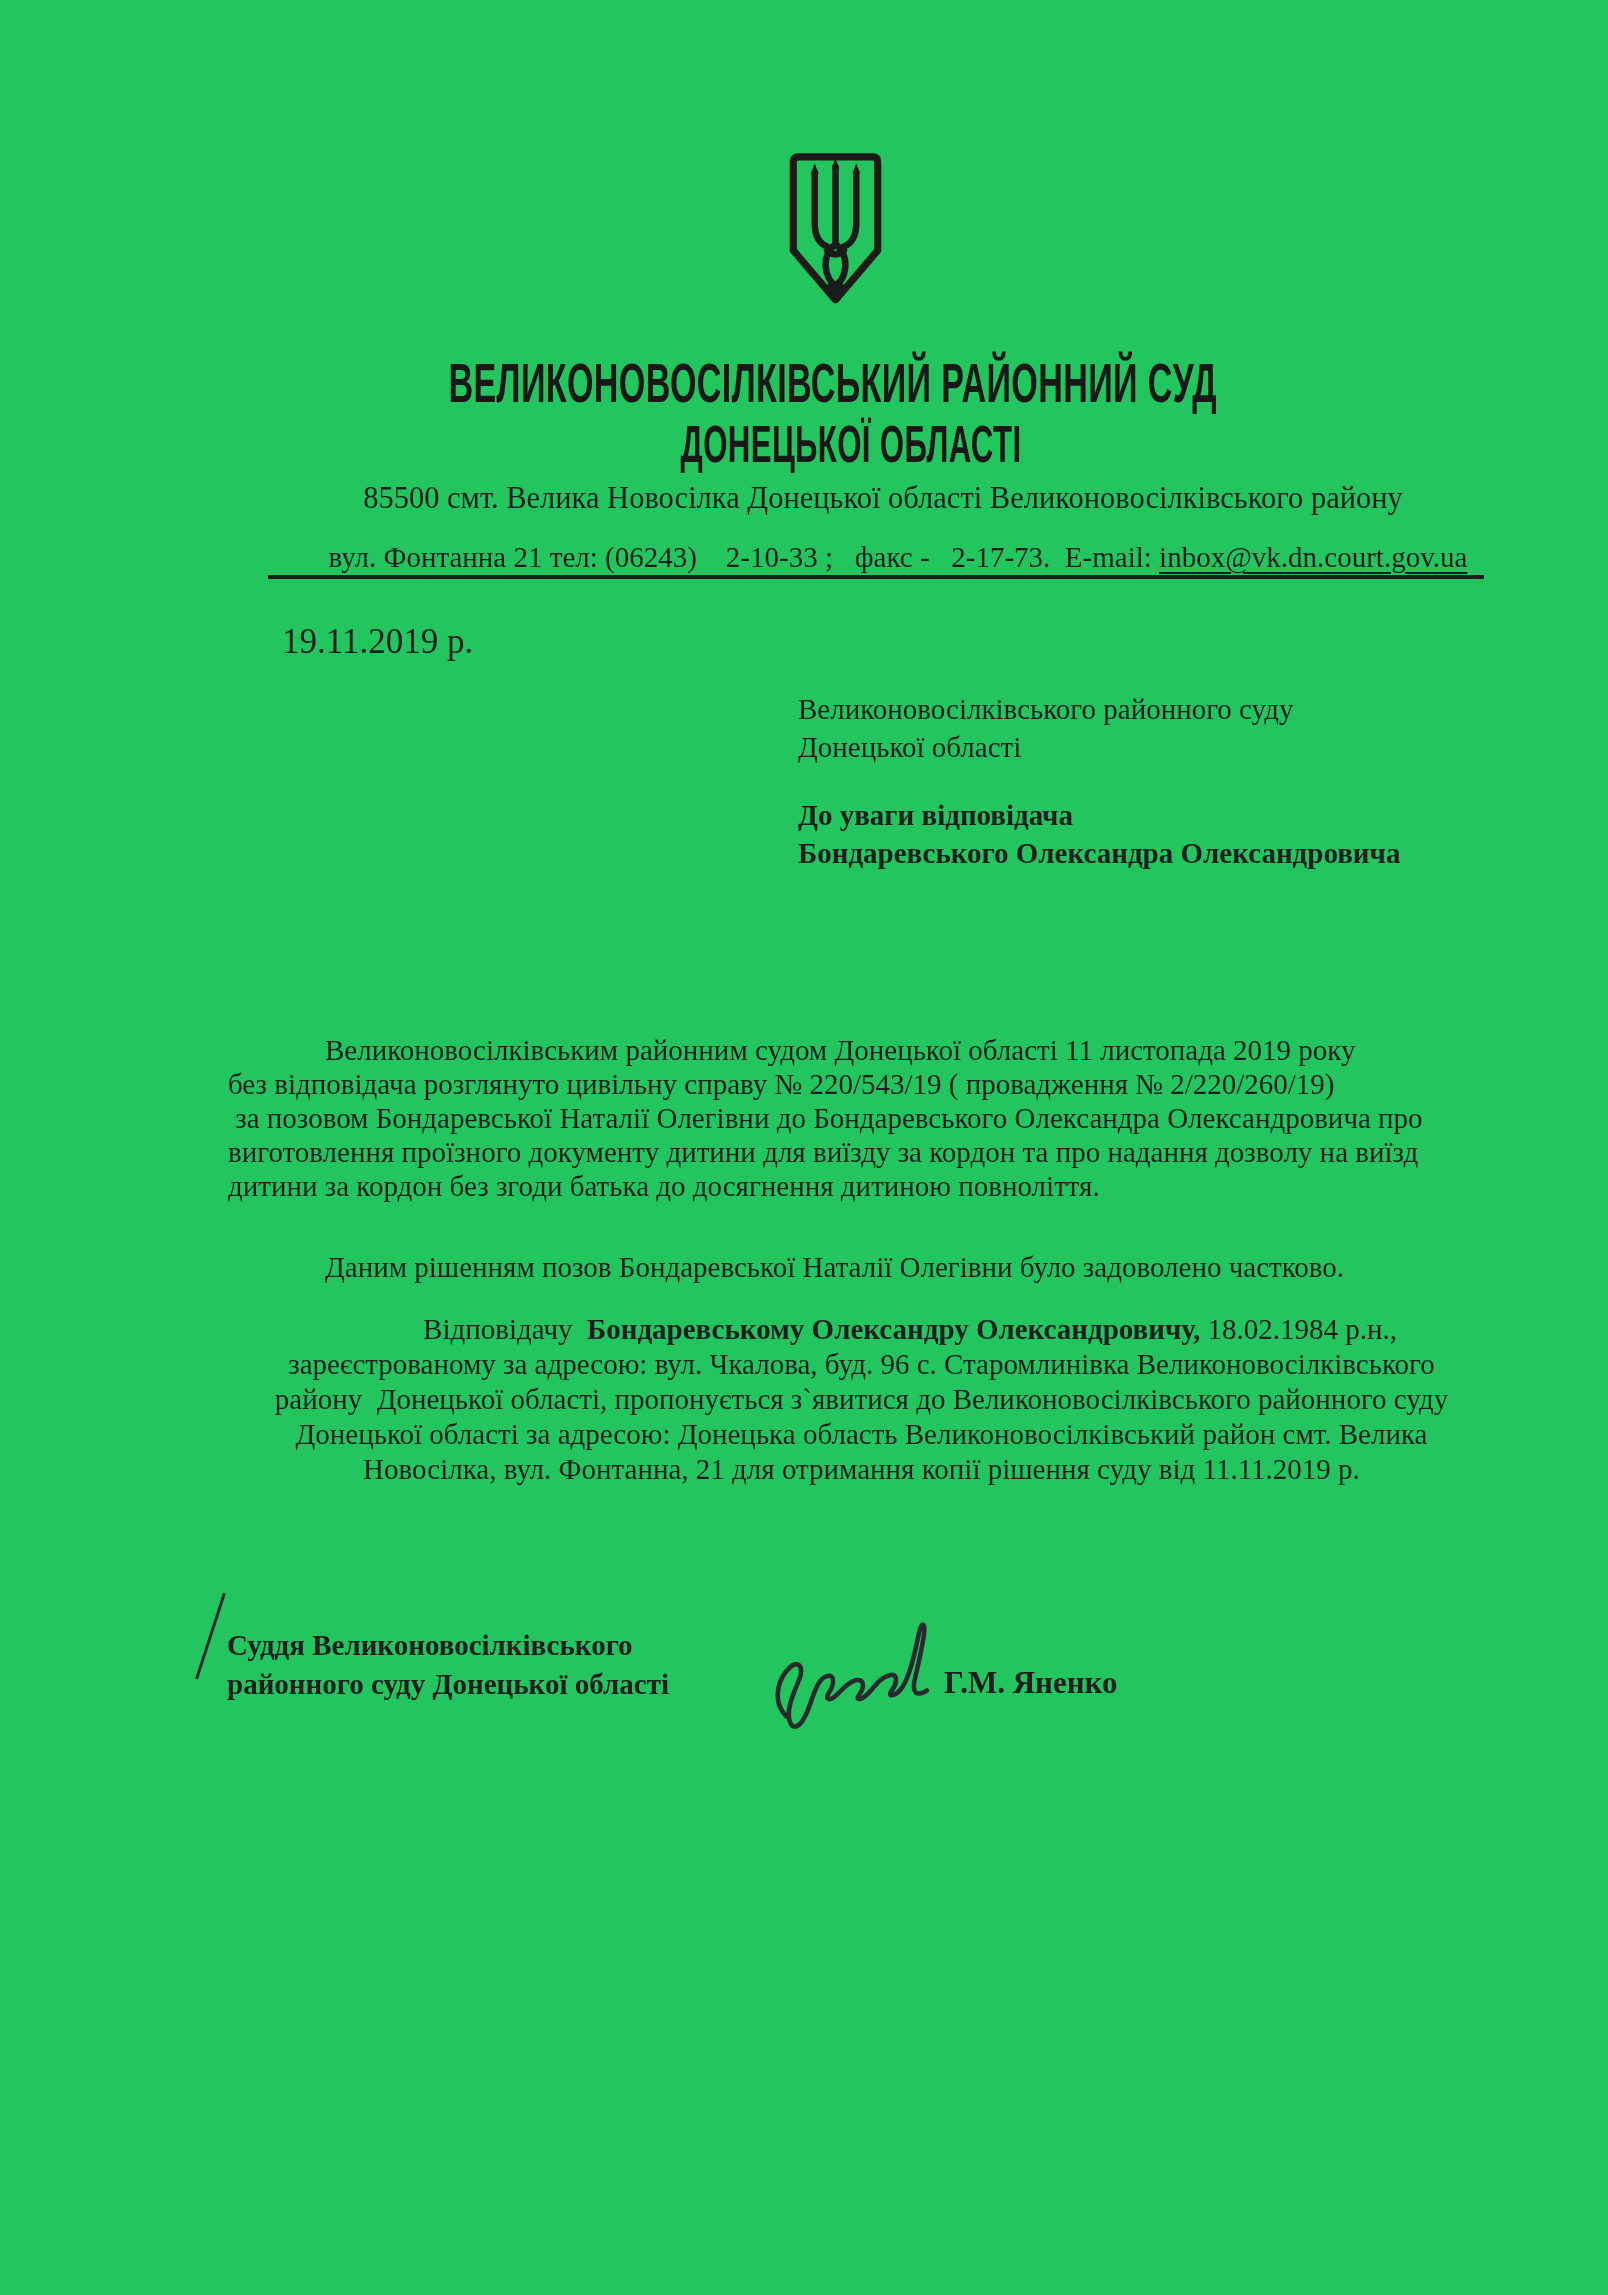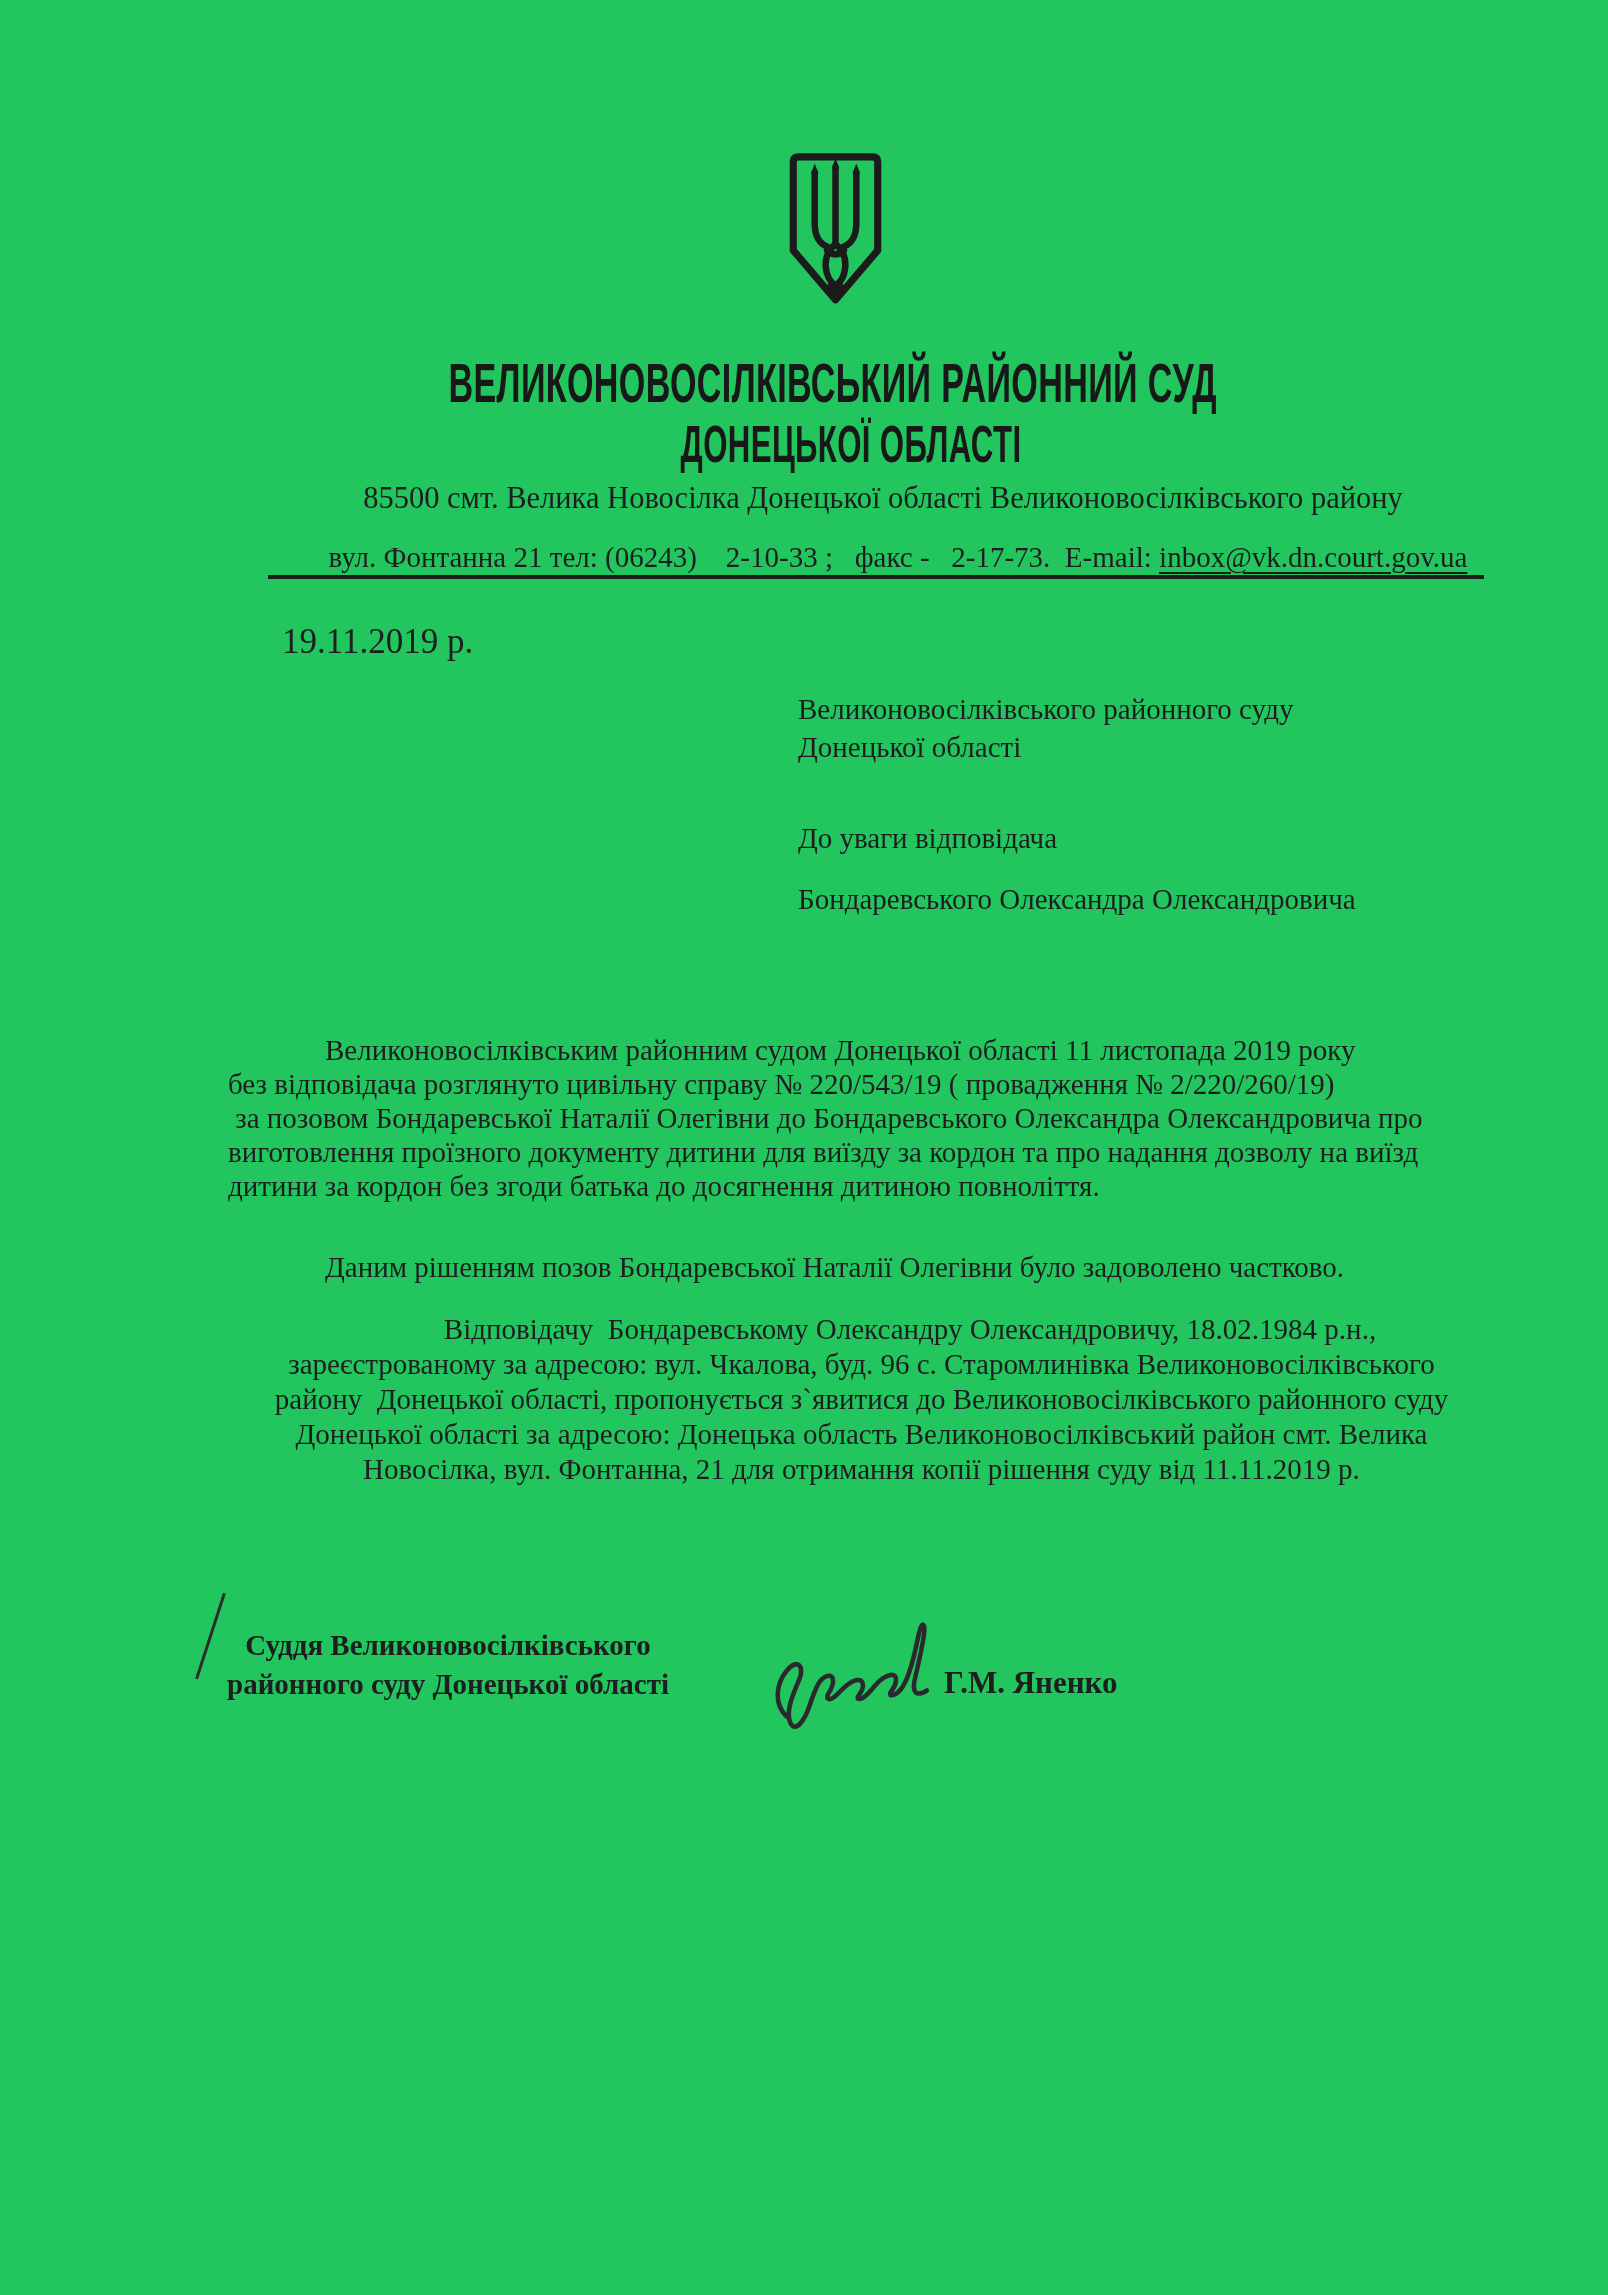--- a/index.html
+++ b/index.html
@@ -30,30 +30,30 @@
   .t1{font-size:55px;}
   .t2{font-size:52px;transform:scaleX(.60);}
   .address-line{top:481px;left:79px;font-size:30.5px;}
   .contact-line{top:541px;left:94px;font-size:29px;white-space:pre;}
   .email{text-decoration:underline;text-underline-offset:4.5px;}
   .rule{top:575px;left:268px;width:1216px;height:3.9px;background:#1d1d1d;}
   
   .date{top:622px;left:282px;font-size:35px;}
   .recipient{top:690px;left:798px;font-size:29px;line-height:38px;white-space:nowrap;}
   .recipient .gap{height:30px;}
-  .bold{font-weight:normal;margin-top:23px;}
+  .bold{font-weight:bold;}
   
   .para{left:228px;width:1267px;font-size:29px;}
   .p1{top:1033px;line-height:34px;}
   .p2{top:1250px;line-height:34px;}
   .p3{top:1312px;line-height:35px;text-align:center;}
   .line{white-space:pre;}
   .indent{padding-left:97px;}
   
-  .judge-title{top:1626px;left:227px;font-size:29px;line-height:39px;font-weight:bold;white-space:nowrap;text-align:center;}
+  .judge-title{top:1626px;left:227px;font-size:29px;line-height:39px;font-weight:bold;white-space:nowrap;}
   .judge-name{top:1665px;left:944px;font-size:31px;font-weight:bold;white-space:nowrap;}
   .slash{left:209px;top:1591px;width:2.6px;height:90px;background:#2c2c2c;transform:rotate(18deg);}
   .signature-svg{left:767px;top:1593px;width:195px;height:143px;}
 </style>
 </head>
 <body>
 
 <div id="page">
 
   <div class="abs emblem">

